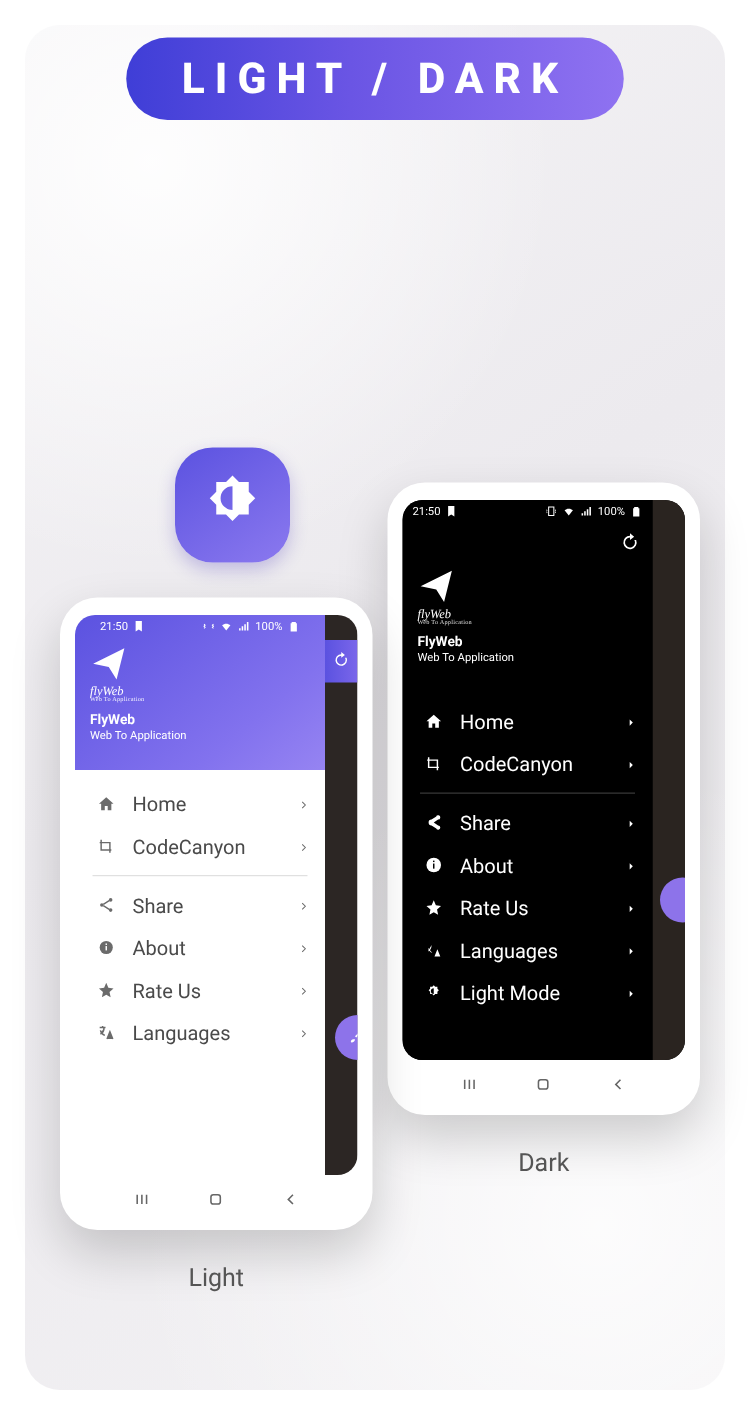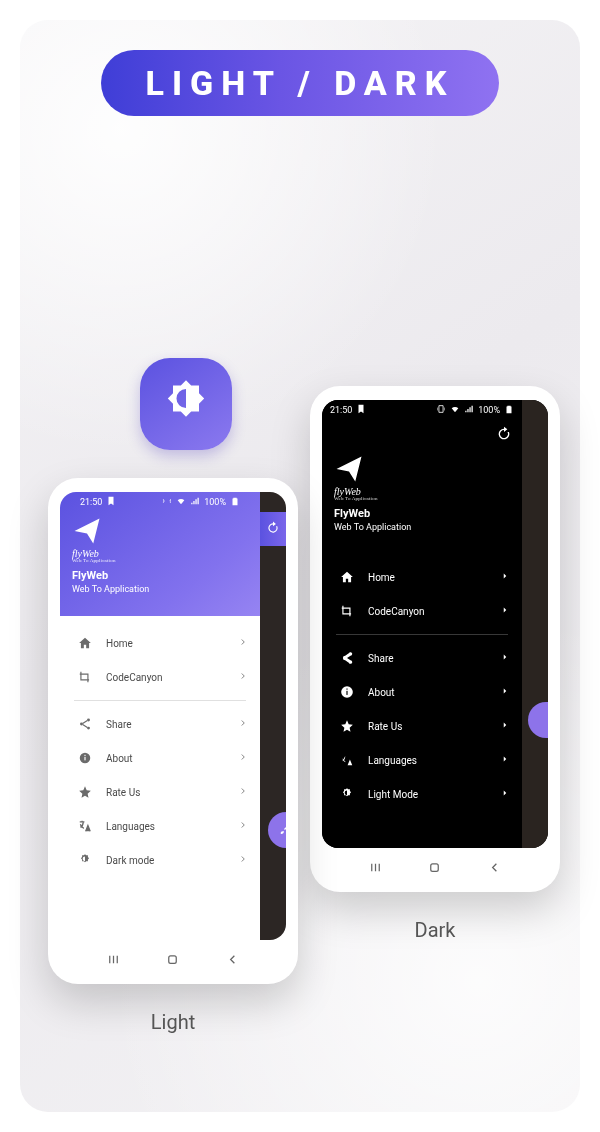--- a/index.html
+++ b/index.html
@@ -32,21 +32,21 @@
     width: 100%;
     text-align: center;
     color: #3a3a3a;
     font-size: 44px;
     font-weight: 400;
     margin-top: 42px;
     letter-spacing: .3px;
   }
 
   .pill {
-    margin: 30px auto 0;
+    margin: 10px auto 0;
     width: 398px;
     height: 66px;
     border-radius: 40px;
     background: linear-gradient(90deg, #3f3ed7 0%, #6a55e4 45%, #8f72f1 100%);
     display: flex;
     align-items: center;
     justify-content: center;
   }
   .pill span {
     color: #fff;
@@ -170,21 +170,21 @@
 
   
   .list {
     margin-top: 18px;
   }
   .item {
     display: flex;
     align-items: center;
     height: 34px;
     padding: 0 12px 0 14px;
-    font-size: 10px;
+    font-size: 16px;
   }
   .item .icon { width: 22px; display: flex; justify-content: center; }
   .item .icon svg { width: 14px; height: 14px; }
   .item .label { flex: 1; margin-left: 10px; }
   .item .chev svg { width: 10px; height: 10px; }
   .divider { height: 1px; margin: 6px 14px; }
 
   .screen.dark .item { color: #fff; }
   .screen.dark .item .icon svg,
   .screen.dark .item .chev svg { fill: #fff; }
@@ -604,31 +604,20 @@
             <span class="icon">
                 <svg viewBox="0 0 24 24" fill="none" stroke="#6b6b6b" stroke-width="2">
                   <path d="M3 5h8M7 3v2m-3 9c3-1 5-4 5-9M4 9c1 4 3 6 6 7m3 5l4-10 4 10m-1.5-3h-5"></path>
                 </svg>
               </span>
             <span class="label">Languages</span>
             <span class="chev"><svg viewBox="0 0 24 24">
                   <path d="M9 6l6 6-6 6" fill="none" stroke="#6b6b6b" stroke-width="2"></path>
                 </svg></span>
           </div>
-          <div class="item">
-            <span class="icon">
-                <svg viewBox="0 0 24 24">
-                  <path d="M12 2l2 2h3v3l2 2-2 2v3h-3l-2 2-2-2H7v-3l-2-2 2-2V4h3l2-2zm0 4a4 4 0 0 0 0 8V6z"></path>
-                </svg>
-              </span>
-            <span class="label">Dark mode</span>
-            <span class="chev"><svg viewBox="0 0 24 24">
-                  <path d="M9 6l6 6-6 6" fill="none" stroke="#6b6b6b" stroke-width="2"></path>
-                </svg></span>
-          </div>
         </div>
       </div>
     </div>
     <div class="navbar">
       <span><svg viewBox="0 0 24 24">
             <path d="M5 6h2v12H5zM11 6h2v12h-2zM17 6h2v12h-2z"></path>
           </svg></span>
       <span><svg viewBox="0 0 24 24">
             <rect x="6" y="6" width="12" height="12" rx="3" fill="none" stroke="#666" stroke-width="2"></rect>
           </svg></span>

